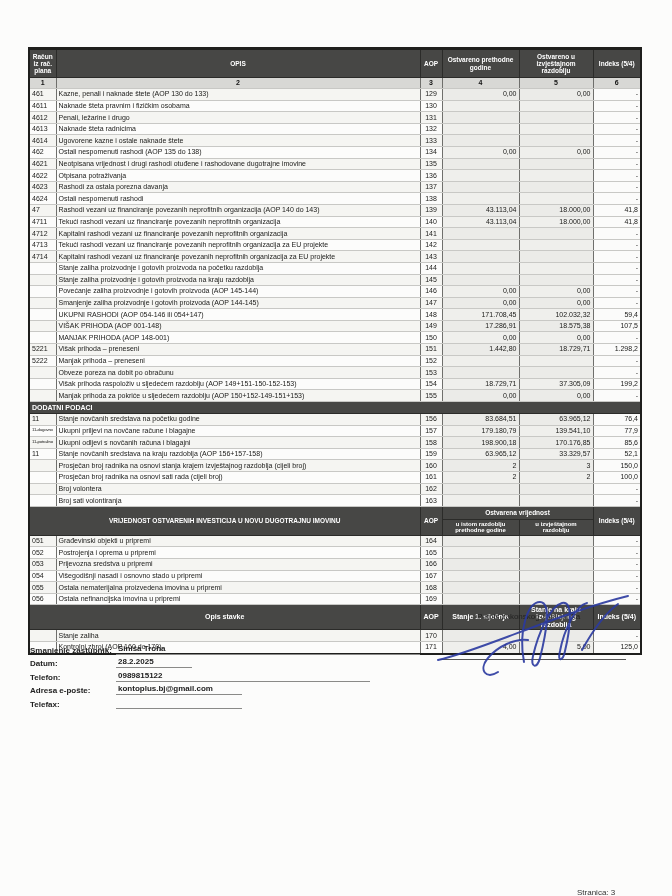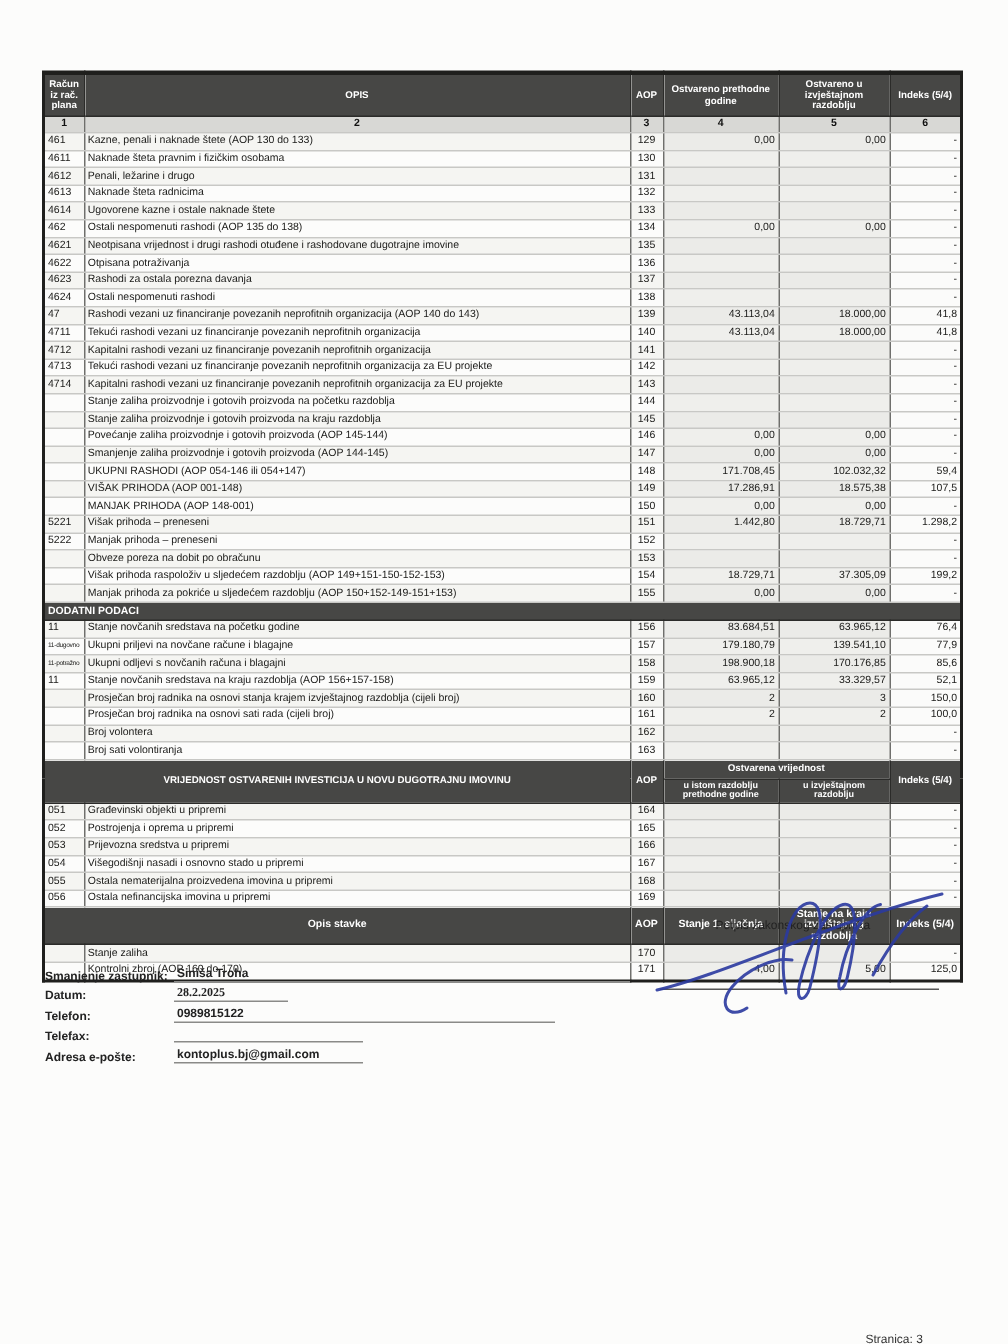--- a/index.html
+++ b/index.html
@@ -40,21 +40,21 @@
   td.invest-title{font-size:7.5px;}
   tr.invest-sub td{font-size:6px;height:15px;line-height:1.05;}
   tr.opis-hdr td{height:24px;font-size:7px;}
   
   .footer{position:absolute;left:30px;top:641px;font-size:8px;}
   .frow{display:flex;align-items:flex-end;height:13.5px;}
   .flabel{width:86px;font-weight:bold;color:#222;}
   .fvalue{font-weight:bold;color:#222;border-bottom:1px solid #8a8a88;
     padding:0 2px 1px 2px;min-height:9px;}
   .frow:nth-child(1) .fvalue{width:300px;}
-  .frow:nth-child(2) .fvalue{width:72px;font-family:Liberation Serif, serif;}
+  .frow:nth-child(2) .fvalue{width:72px;}
   .frow:nth-child(3) .fvalue{width:250px;}
   .frow:nth-child(4) .fvalue{width:122px;}
   .frow:nth-child(5) .fvalue{width:122px;}
   .frow:nth-child(6) .fvalue{width:242px;}
   .potpis{position:absolute;left:477px;top:612px;font-size:8px;color:#222;}
   .sigline{position:absolute;left:440px;top:659px;width:186px;border-top:1px solid #555;}
   .signature{position:absolute;left:432px;top:590px;width:206px;height:88px;}
   .stranica{position:absolute;left:577px;top:877px;font-size:8px;color:#333;margin-top:11px;}
 </style>
 </head>
@@ -489,23 +489,23 @@
     </div>
     <div class="frow">
       <span class="flabel">Datum:</span>
       <span class="fvalue">28.2.2025</span>
     </div>
     <div class="frow">
       <span class="flabel">Telefon:</span>
       <span class="fvalue">0989815122</span>
     </div>
     <div class="frow">
+      <span class="flabel">Adresa e-pošte:</span>
+      <span class="fvalue">kontoplus.bj@gmail.com</span>
+    </div>
+    <div class="frow">
       <span class="flabel">Telefax:</span>
       <span class="fvalue"></span>
-    </div>
-    <div class="frow">
-      <span class="flabel">Adresa e-pošte:</span>
-      <span class="fvalue">kontoplus.bj@gmail.com</span>
     </div>
   </div>
 
   <div class="stranica">Stranica: 3</div>
 </div>
 
 </body></html>

